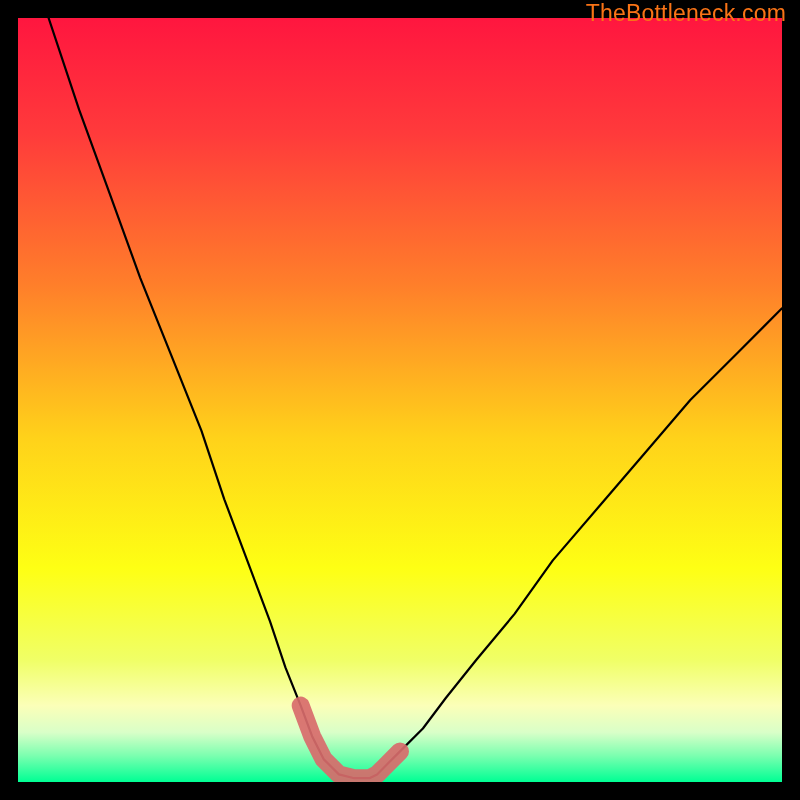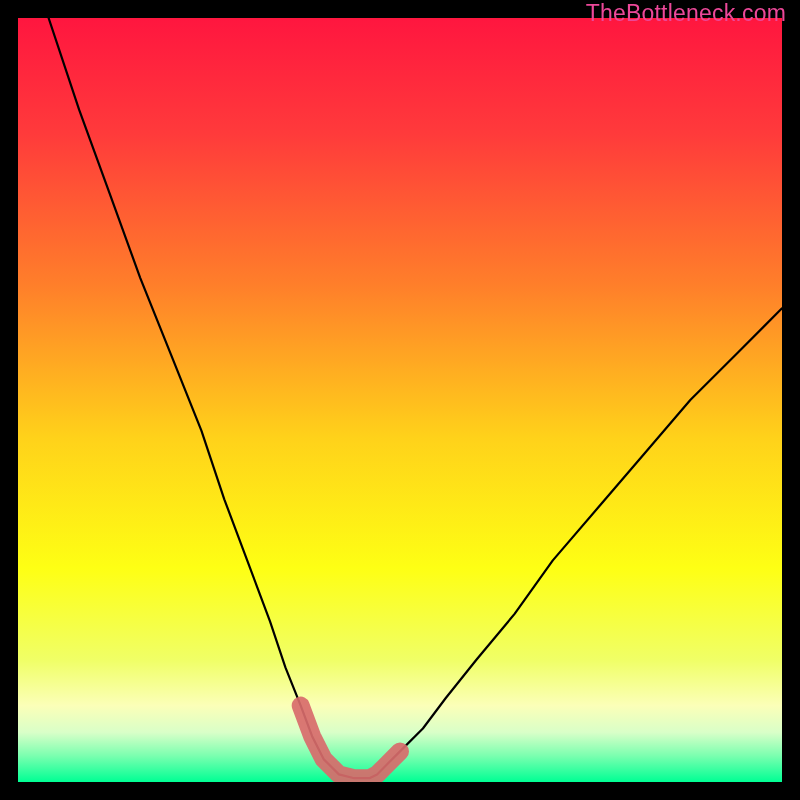--- a/index.html
+++ b/index.html
@@ -14,21 +14,21 @@
   .frame {
     position: relative;
     width: 800px;
     height: 800px;
     background: #000;
   }
   .watermark {
     position: absolute;
     top: 0;
     right: 14px;
-    color: #ec4899;
+    color: #f97316;
     font-size: 23px;
     font-weight: 400;
     letter-spacing: 0.2px;
     z-index: 20;
     user-select: none;
   }
   .plot-wrap {
     position: absolute;
     left: 18px;
     top: 18px;

